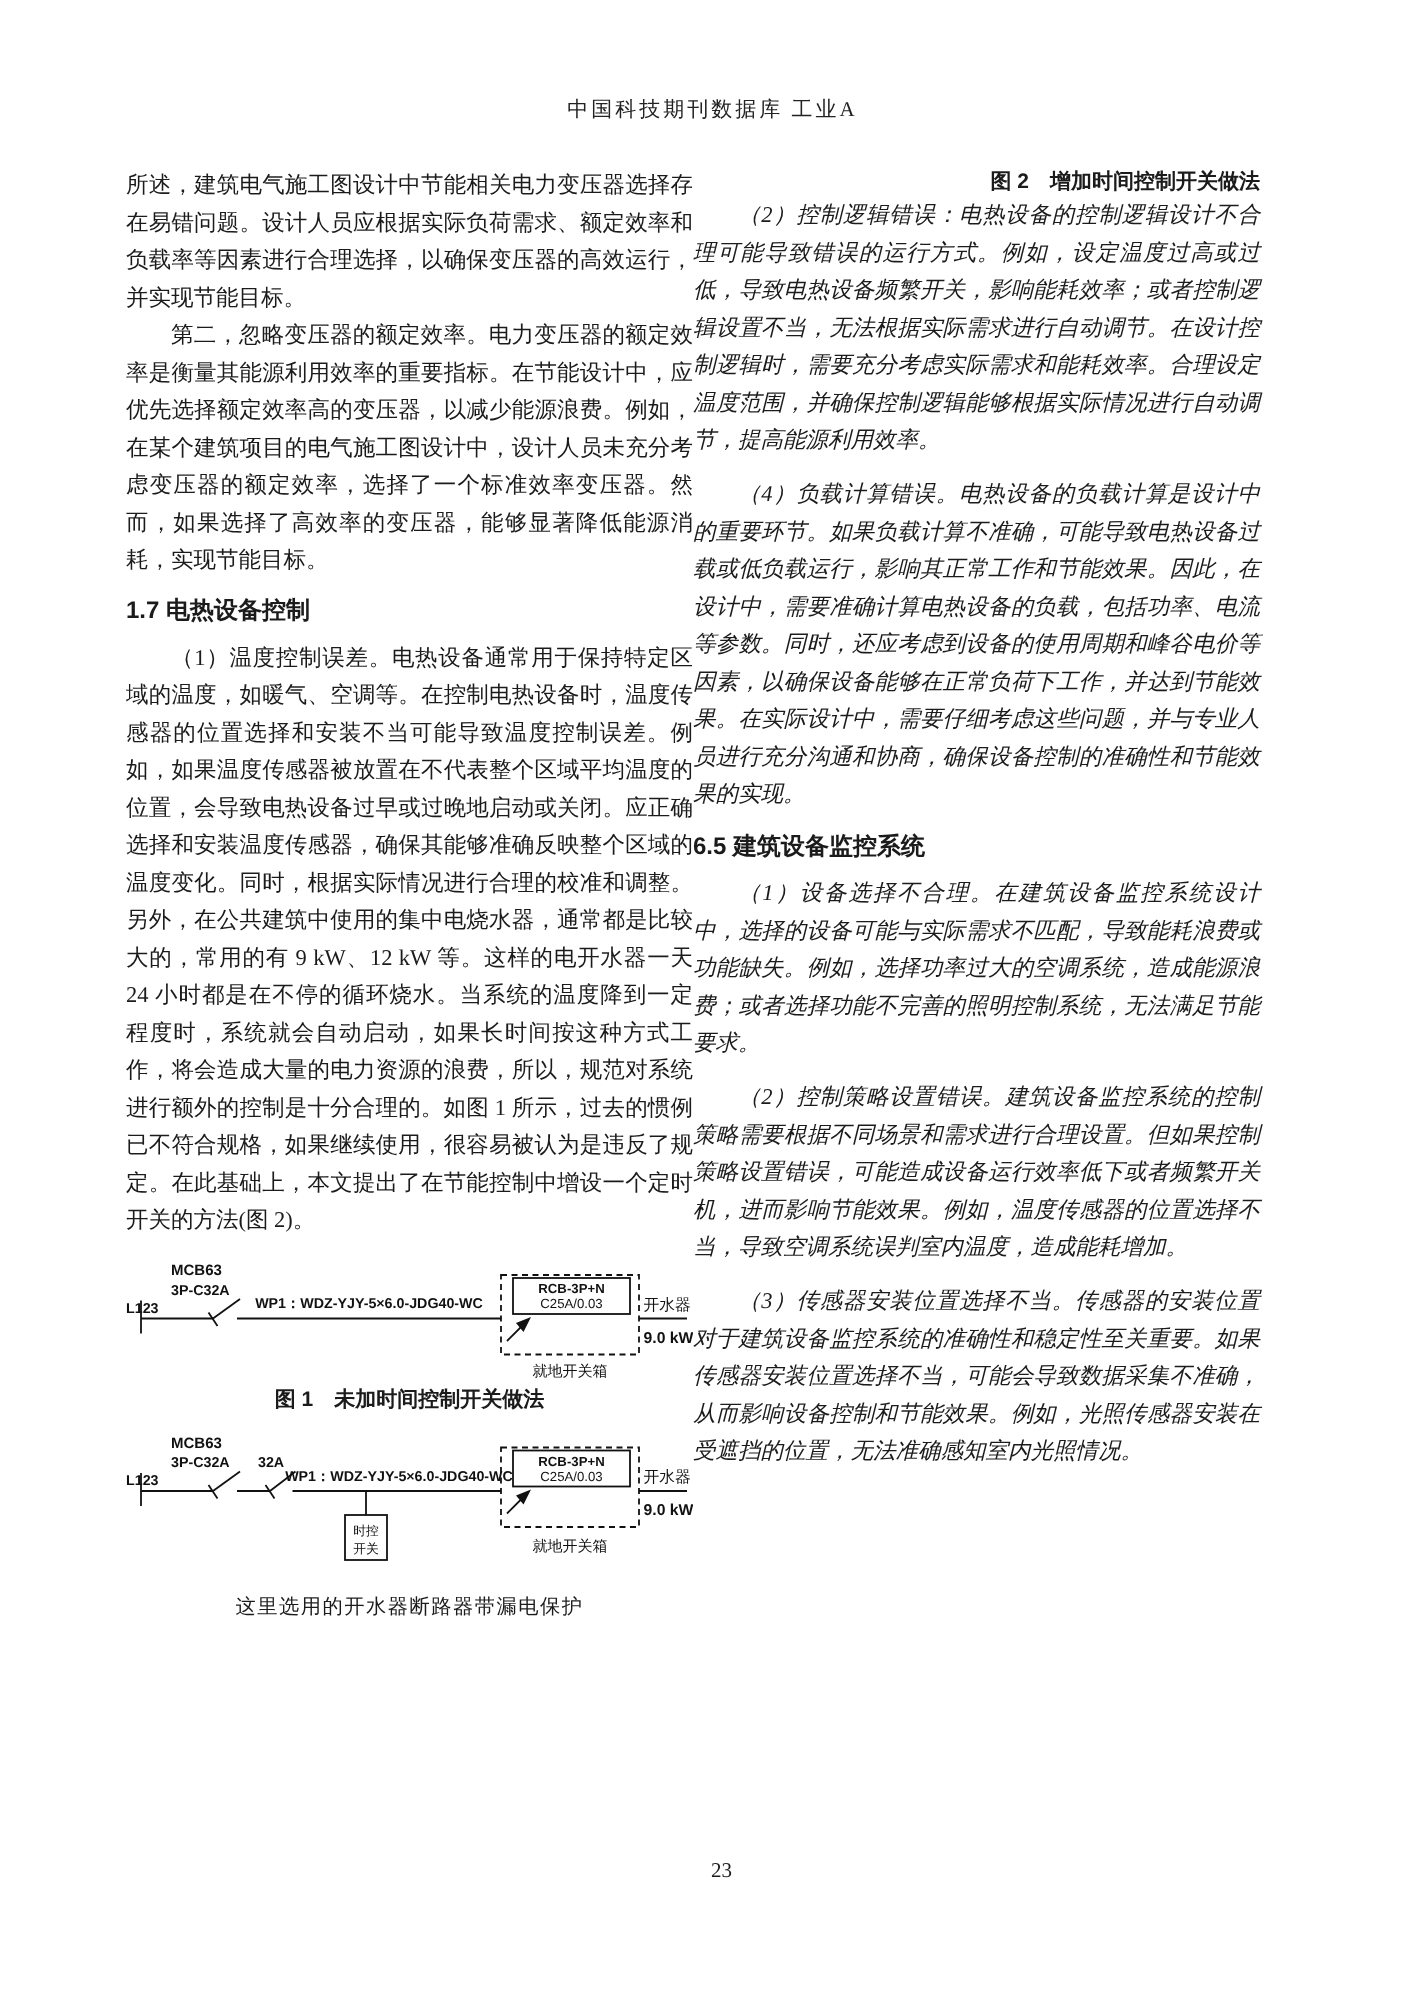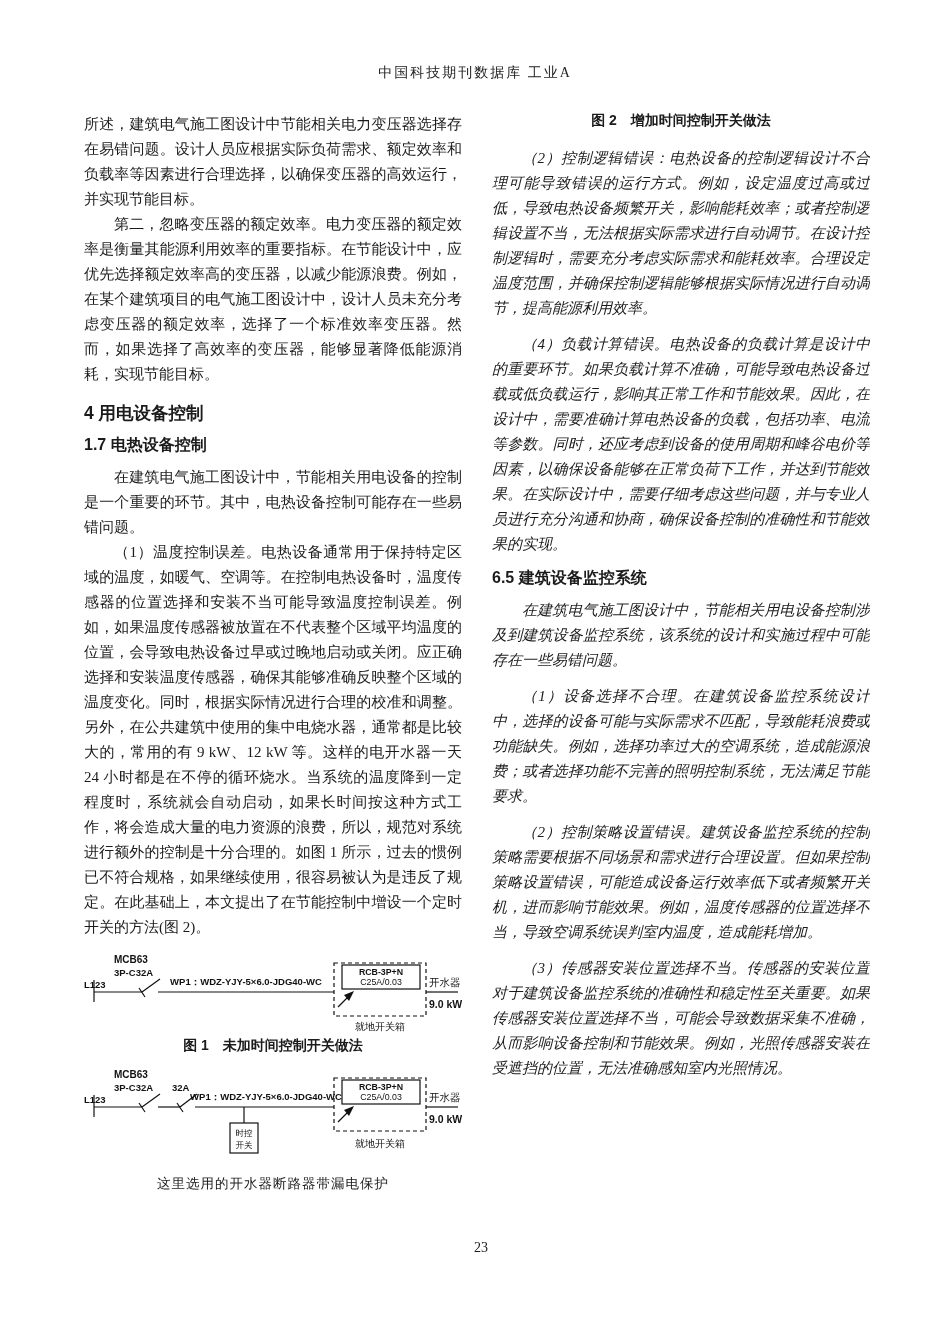--- a/index.html
+++ b/index.html
@@ -21,21 +21,20 @@
     letter-spacing: 2px;
     color: #222;
   }
   .columns {
     position: absolute;
     top: 112px;
     left: 84px;
     width: 786px;
     height: 1135px;
     display: flex;
-    gap: 30px;
     overflow: hidden;
   }
   .col { width: 378px; }
   .body {
     margin: 0;
     font-size: 15px;
     line-height: 25px;
     text-align: justify;
     text-indent: 2em;
   }
@@ -53,21 +52,21 @@
     font-weight: bold;
     margin: 10px 0 9px 0;
   }
   .caption {
     font-family: "Liberation Sans", "DejaVu Sans", sans-serif;
     font-weight: bold;
     font-size: 14px;
     text-align: center;
     margin: 3px 0 6px 0;
   }
-  .topcap { margin: 0 0 16px 0; }
+  .topcap { margin: 0 0 2px 0; text-align: right; }
   .fignote {
     font-size: 13.5px;
     text-align: center;
     margin-top: 2px;
     letter-spacing: 1px;
   }
   .circuit { display: block; width: 378px; margin-top: 10px; }
   .circuit text { font-family: "Liberation Sans", "DejaVu Sans", sans-serif; fill: #111; }
   .pagenum {
     position: absolute;
@@ -81,23 +80,21 @@
 
 <div class="page">
 
   <div class="header">中国科技期刊数据库 工业A</div>
 
   <div class="columns">
 
     <div class="col">
       <p class="body noindent">所述，建筑电气施工图设计中节能相关电力变压器选择存在易错问题。设计人员应根据实际负荷需求、额定效率和负载率等因素进行合理选择，以确保变压器的高效运行，并实现节能目标。</p>
       <p class="body">第二，忽略变压器的额定效率。电力变压器的额定效率是衡量其能源利用效率的重要指标。在节能设计中，应优先选择额定效率高的变压器，以减少能源浪费。例如，在某个建筑项目的电气施工图设计中，设计人员未充分考虑变压器的额定效率，选择了一个标准效率变压器。然而，如果选择了高效率的变压器，能够显著降低能源消耗，实现节能目标。</p>
-      <h2 class="h1">4 用电设备控制</h2>
       <h3 class="h2">1.7 电热设备控制</h3>
-      <p class="body">在建筑电气施工图设计中，节能相关用电设备的控制是一个重要的环节。其中，电热设备控制可能存在一些易错问题。</p>
       <p class="body">（1）温度控制误差。电热设备通常用于保持特定区域的温度，如暖气、空调等。在控制电热设备时，温度传感器的位置选择和安装不当可能导致温度控制误差。例如，如果温度传感器被放置在不代表整个区域平均温度的位置，会导致电热设备过早或过晚地启动或关闭。应正确选择和安装温度传感器，确保其能够准确反映整个区域的温度变化。同时，根据实际情况进行合理的校准和调整。另外，在公共建筑中使用的集中电烧水器，通常都是比较大的，常用的有 9 kW、12 kW 等。这样的电开水器一天 24 小时都是在不停的循环烧水。当系统的温度降到一定程度时，系统就会自动启动，如果长时间按这种方式工作，将会造成大量的电力资源的浪费，所以，规范对系统进行额外的控制是十分合理的。如图 1 所示，过去的惯例已不符合规格，如果继续使用，很容易被认为是违反了规定。在此基础上，本文提出了在节能控制中增设一个定时开关的方法(图 2)。</p>
 
       <svg class="circuit" viewBox="0 0 378 84">
         <g stroke="#111" stroke-width="1.2" fill="none">
           <line x1="10" y1="30" x2="10" y2="52"></line>
           <line x1="10" y1="42" x2="58" y2="42"></line>
           <line x1="55" y1="38" x2="61" y2="47"></line>
           <line x1="58" y1="42" x2="76" y2="29"></line>
           <line x1="74" y1="42" x2="250" y2="42"></line>
           <rect x="250" y="13" width="92" height="53" stroke-dasharray="4 3"></rect>
@@ -150,21 +147,20 @@
         <text x="296" y="82" font-size="10" text-anchor="middle">就地开关箱</text>
       </svg>
       <div class="fignote">这里选用的开水器断路器带漏电保护</div>
     </div>
 
     <div class="col">
       <div class="caption topcap">图 2　增加时间控制开关做法</div>
       <p class="body rp">（2）控制逻辑错误：电热设备的控制逻辑设计不合理可能导致错误的运行方式。例如，设定温度过高或过低，导致电热设备频繁开关，影响能耗效率；或者控制逻辑设置不当，无法根据实际需求进行自动调节。在设计控制逻辑时，需要充分考虑实际需求和能耗效率。合理设定温度范围，并确保控制逻辑能够根据实际情况进行自动调节，提高能源利用效率。</p>
       <p class="body rp">（4）负载计算错误。电热设备的负载计算是设计中的重要环节。如果负载计算不准确，可能导致电热设备过载或低负载运行，影响其正常工作和节能效果。因此，在设计中，需要准确计算电热设备的负载，包括功率、电流等参数。同时，还应考虑到设备的使用周期和峰谷电价等因素，以确保设备能够在正常负荷下工作，并达到节能效果。在实际设计中，需要仔细考虑这些问题，并与专业人员进行充分沟通和协商，确保设备控制的准确性和节能效果的实现。</p>
       <h3 class="h2">6.5 建筑设备监控系统</h3>
-      <p class="body rp">在建筑电气施工图设计中，节能相关用电设备控制涉及到建筑设备监控系统，该系统的设计和实施过程中可能存在一些易错问题。</p>
       <p class="body rp">（1）设备选择不合理。在建筑设备监控系统设计中，选择的设备可能与实际需求不匹配，导致能耗浪费或功能缺失。例如，选择功率过大的空调系统，造成能源浪费；或者选择功能不完善的照明控制系统，无法满足节能要求。</p>
       <p class="body rp">（2）控制策略设置错误。建筑设备监控系统的控制策略需要根据不同场景和需求进行合理设置。但如果控制策略设置错误，可能造成设备运行效率低下或者频繁开关机，进而影响节能效果。例如，温度传感器的位置选择不当，导致空调系统误判室内温度，造成能耗增加。</p>
       <p class="body rp">（3）传感器安装位置选择不当。传感器的安装位置对于建筑设备监控系统的准确性和稳定性至关重要。如果传感器安装位置选择不当，可能会导致数据采集不准确，从而影响设备控制和节能效果。例如，光照传感器安装在受遮挡的位置，无法准确感知室内光照情况。</p>
     </div>
 
   </div>
 
   <div class="pagenum">23</div>
 
 </div>

